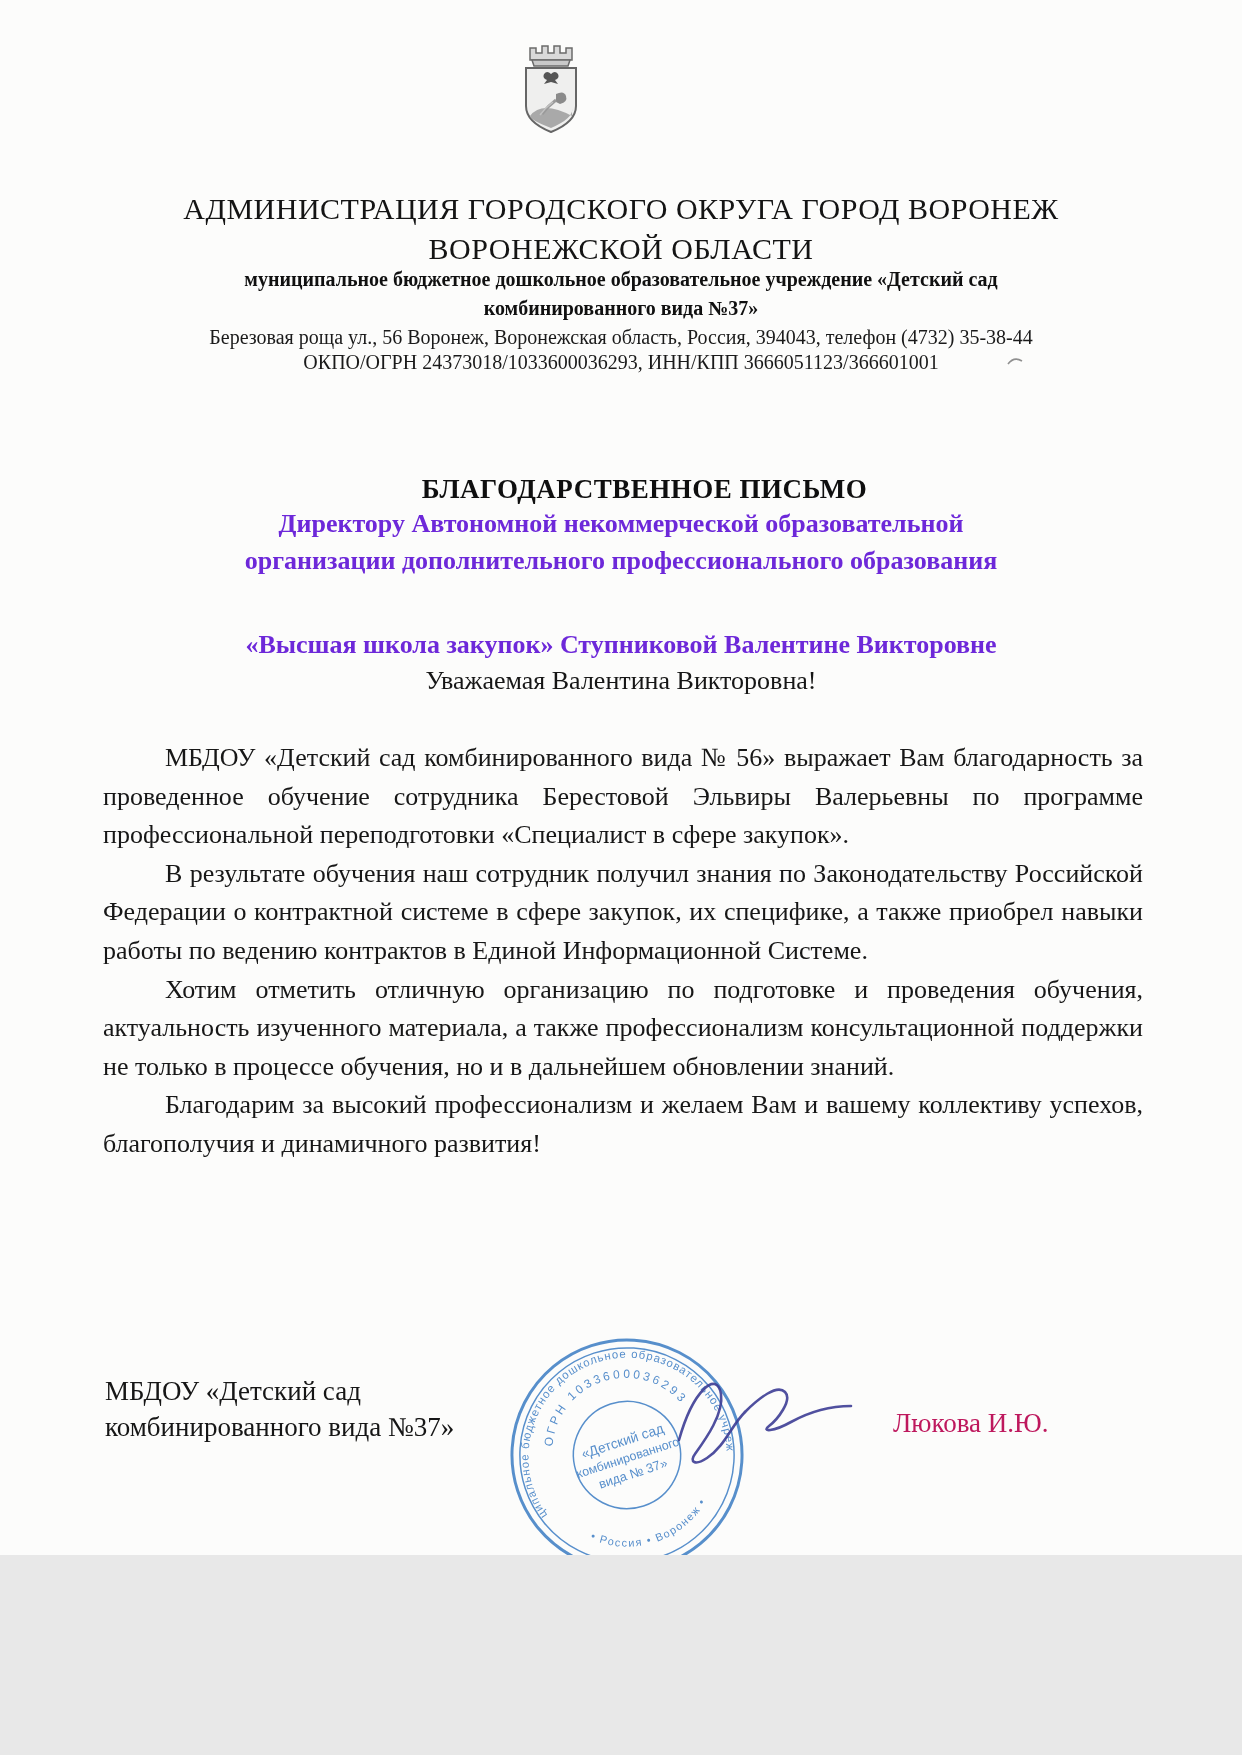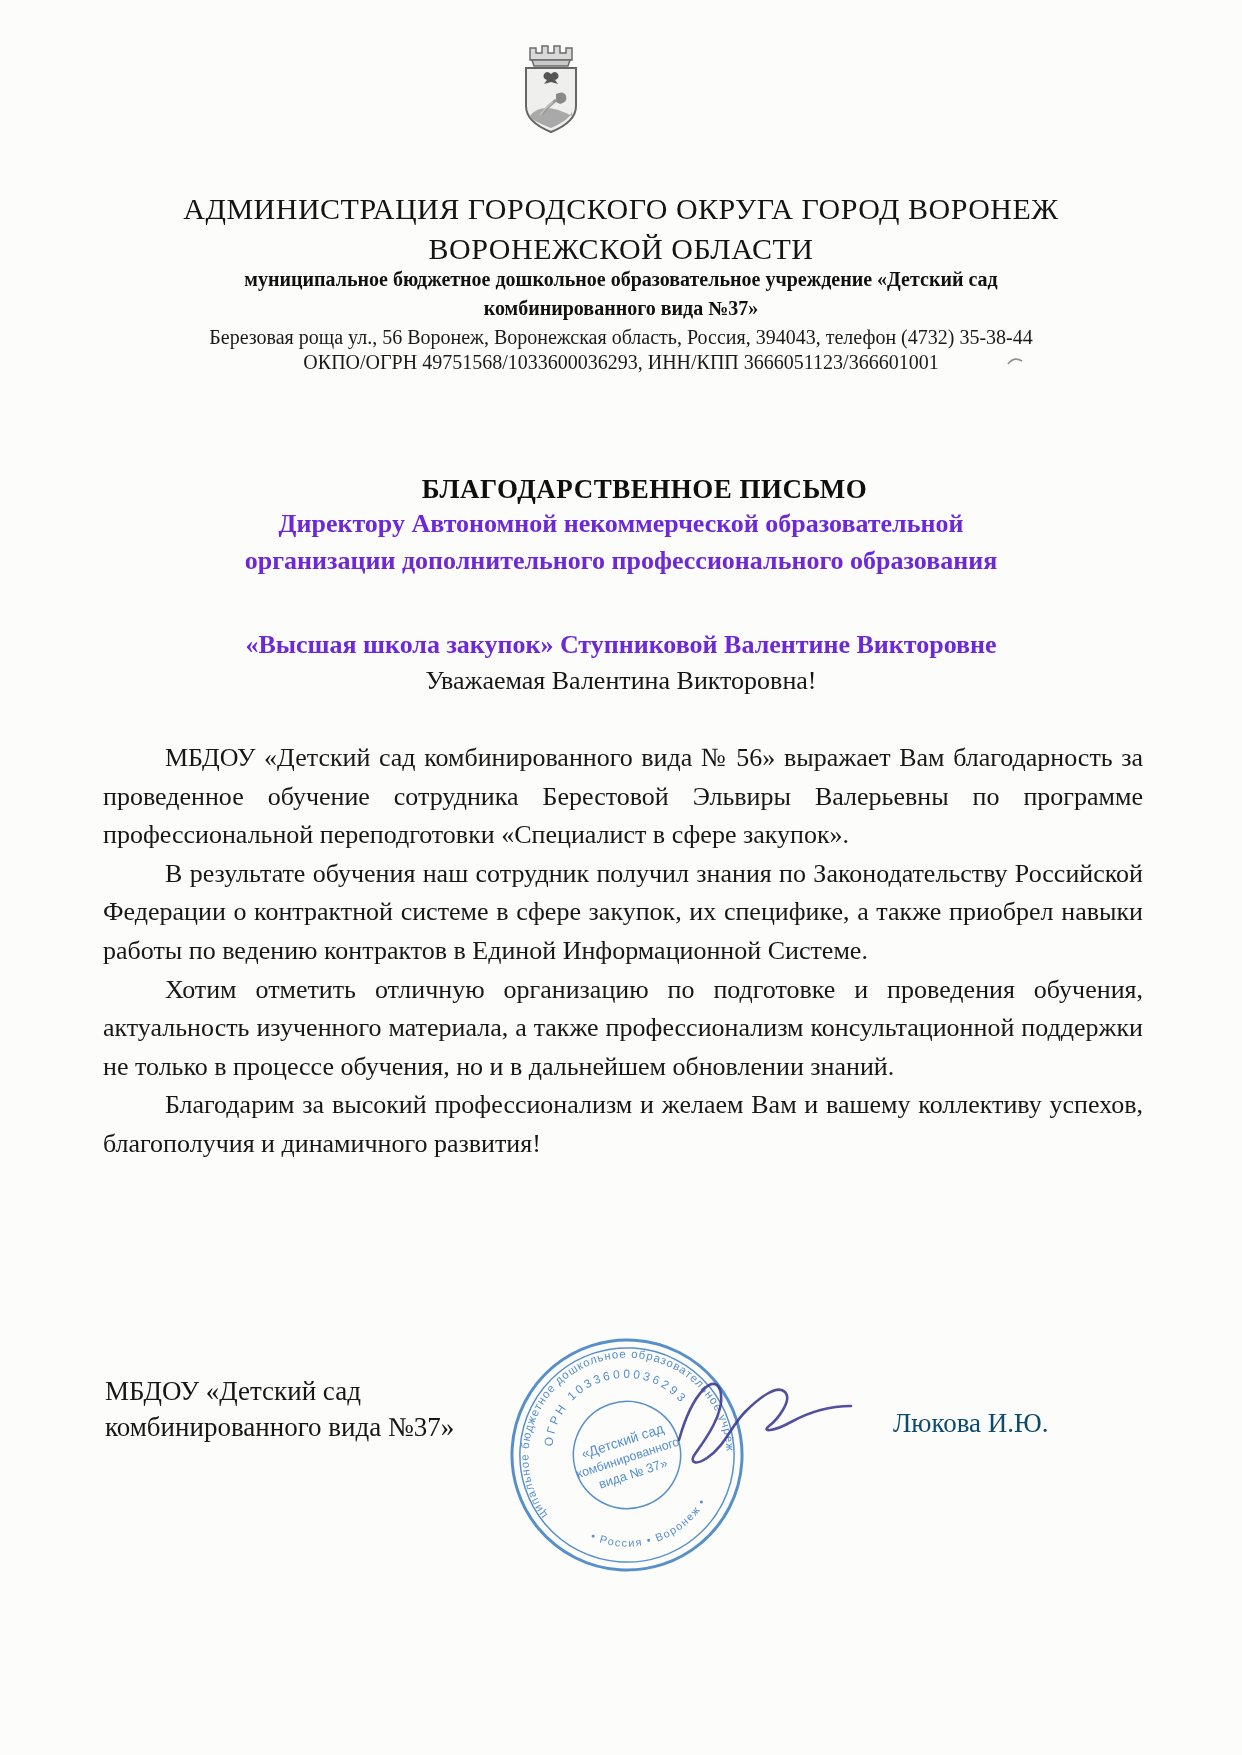--- a/index.html
+++ b/index.html
@@ -3,21 +3,21 @@
 <meta charset="utf-8">
 <style>
   html,body{margin:0;padding:0;}
   body{
     background:#e8e8e8;
     font-family:"Liberation Serif","DejaVu Serif",serif;
     -webkit-font-smoothing:antialiased;
   }
   .page{
     position:relative;
-    width:1242px;height:1755px;
+    width:1242px;height:1555px;
     margin:0 auto;
     background:#fcfcfb;
     color:#1d1d1d;
     overflow:hidden;
   }
   .abs{position:absolute;}
   .center{left:0;right:0;text-align:center;}
 
   
   .admin-line{font-size:30px;letter-spacing:0.5px;color:#141414;}
@@ -30,21 +30,21 @@
   .salutation{font-size:26px;color:#161616;}
   .body-text{
     left:103px;width:1040px;
     font-size:26px;line-height:38.6px;
     text-align:justify;color:#171717;
   }
   .body-text p{margin:0;text-indent:62px;}
 
   
   .sig-block{font-size:27px;line-height:36px;color:#161616;}
-  .sig-name{font-size:27px;color:#0c4a6e;}
+  .sig-name{font-size:27px;color:#be185d;}
 
   .stamp-wrap{opacity:0.92;}
 </style>
 </head>
 <body>
 
 <div class="page">
 
   <div class="abs" style="left:506px;top:38px;width:88px;height:100px;">
     <svg width="88" height="100" viewBox="0 0 88 100">
@@ -64,21 +64,21 @@
       <path d="M50,62 q-8,6 -14,14" stroke="#9a9a9a" stroke-width="3" fill="none"></path>
       <path d="M47,64 q-8,6 -13,13" stroke="#c2c2c2" stroke-width="1.5" fill="none"></path>
     </svg>
   </div>
 
   <div class="abs center admin-line" style="top:192px;">АДМИНИСТРАЦИЯ ГОРОДСКОГО ОКРУГА ГОРОД ВОРОНЕЖ</div>
   <div class="abs center admin-line" style="top:232px;">ВОРОНЕЖСКОЙ ОБЛАСТИ</div>
   <div class="abs center org-bold" style="top:268px;">муниципальное бюджетное дошкольное образовательное учреждение «Детский сад</div>
   <div class="abs center org-bold" style="top:297px;">комбинированного вида №37»</div>
   <div class="abs center addr-line" style="top:326px;">Березовая роща ул., 56 Воронеж, Воронежская область, Россия, 394043, телефон (4732) 35-38-44</div>
-  <div class="abs center addr-line" style="top:351px;">ОКПО/ОГРН 49751568/1033600036293, ИНН/КПП 3666051123/366601001</div>
+  <div class="abs center addr-line" style="top:351px;">ОКПО/ОГРН 24373018/1033600036293, ИНН/КПП 3666051123/366601001</div>
 
   <div class="abs" style="left:1006px;top:354px;width:22px;height:14px;">
     <svg width="22" height="14" viewBox="0 0 22 14">
       <path d="M2,10 Q8,2 16,7" stroke="#8f8f8f" stroke-width="1.6" fill="none"></path>
     </svg>
   </div>
 
   <div class="abs center title" style="top:474px;padding-left:47px;">БЛАГОДАРСТВЕННОЕ ПИСЬМО</div>
   <div class="abs center addressee" style="top:506px;">Директору Автономной некоммерческой образовательной</div>
   <div class="abs center addressee" style="top:543px;">организации дополнительного профессионального образования</div>

